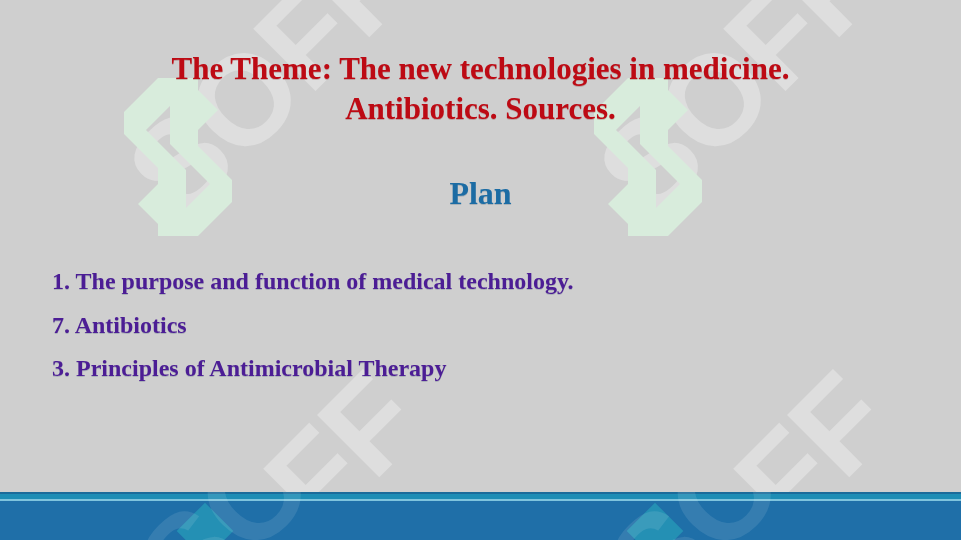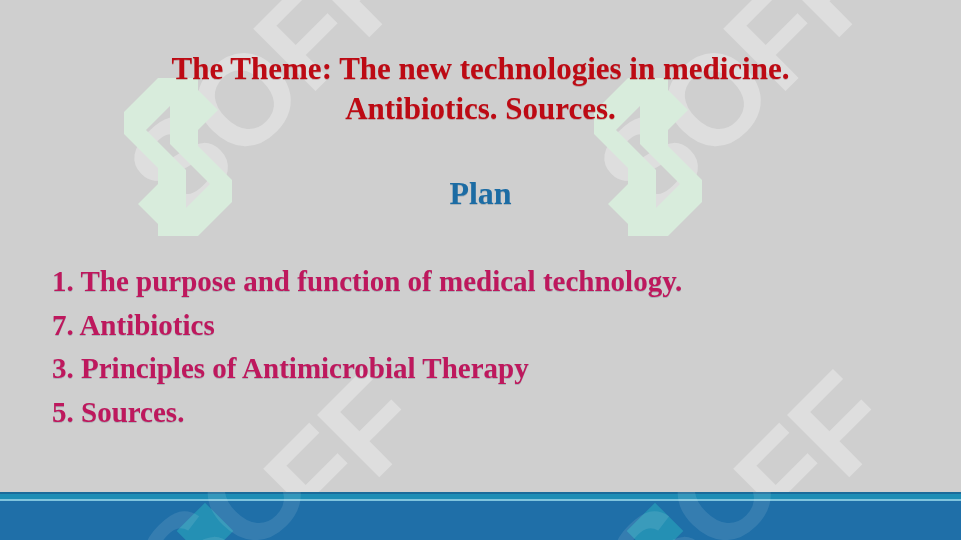--- a/index.html
+++ b/index.html
@@ -74,23 +74,23 @@
   .plan-list {
     position: absolute;
     left: 52px;
     top: 260px;
     width: 870px;
     margin: 0;
     padding: 0;
     list-style: none;
   }
   .plan-list li {
-    color: #be185d;
-    font-weight: bold;
-    font-size: 29px;
+    color: #4c1d95;
+    font-weight: bold;
+    font-size: 24px;
     line-height: 43.5px;
     white-space: nowrap;
     text-shadow: 0 1px 0 rgba(10,50,80,0.18);
   }
 
   
   .bottom-bar {
     position: absolute;
     left: 0;
     right: 0;
@@ -174,21 +174,20 @@
       <span class="t-line">The Theme: The new technologies in medicine.</span>
       <span class="t-line">Antibiotics. Sources.</span>
     </div>
 
     <div class="plan-heading">Plan</div>
 
     <ul class="plan-list">
       <li>1. The purpose and function of medical technology.</li>
       <li>7. Antibiotics</li>
       <li>3. Principles of Antimicrobial Therapy</li>
-      <li>5. Sources.</li>
     </ul>
   </div>
 
   <div class="bottom-bar">
     <div class="bar-edge-dark"></div>
     <div class="bar-teal"></div>
     <div class="bar-hairline"></div>
     <div class="bar-main"></div>
 
     <div class="bar-diamond" style="left:185px; top:19px;"></div>

